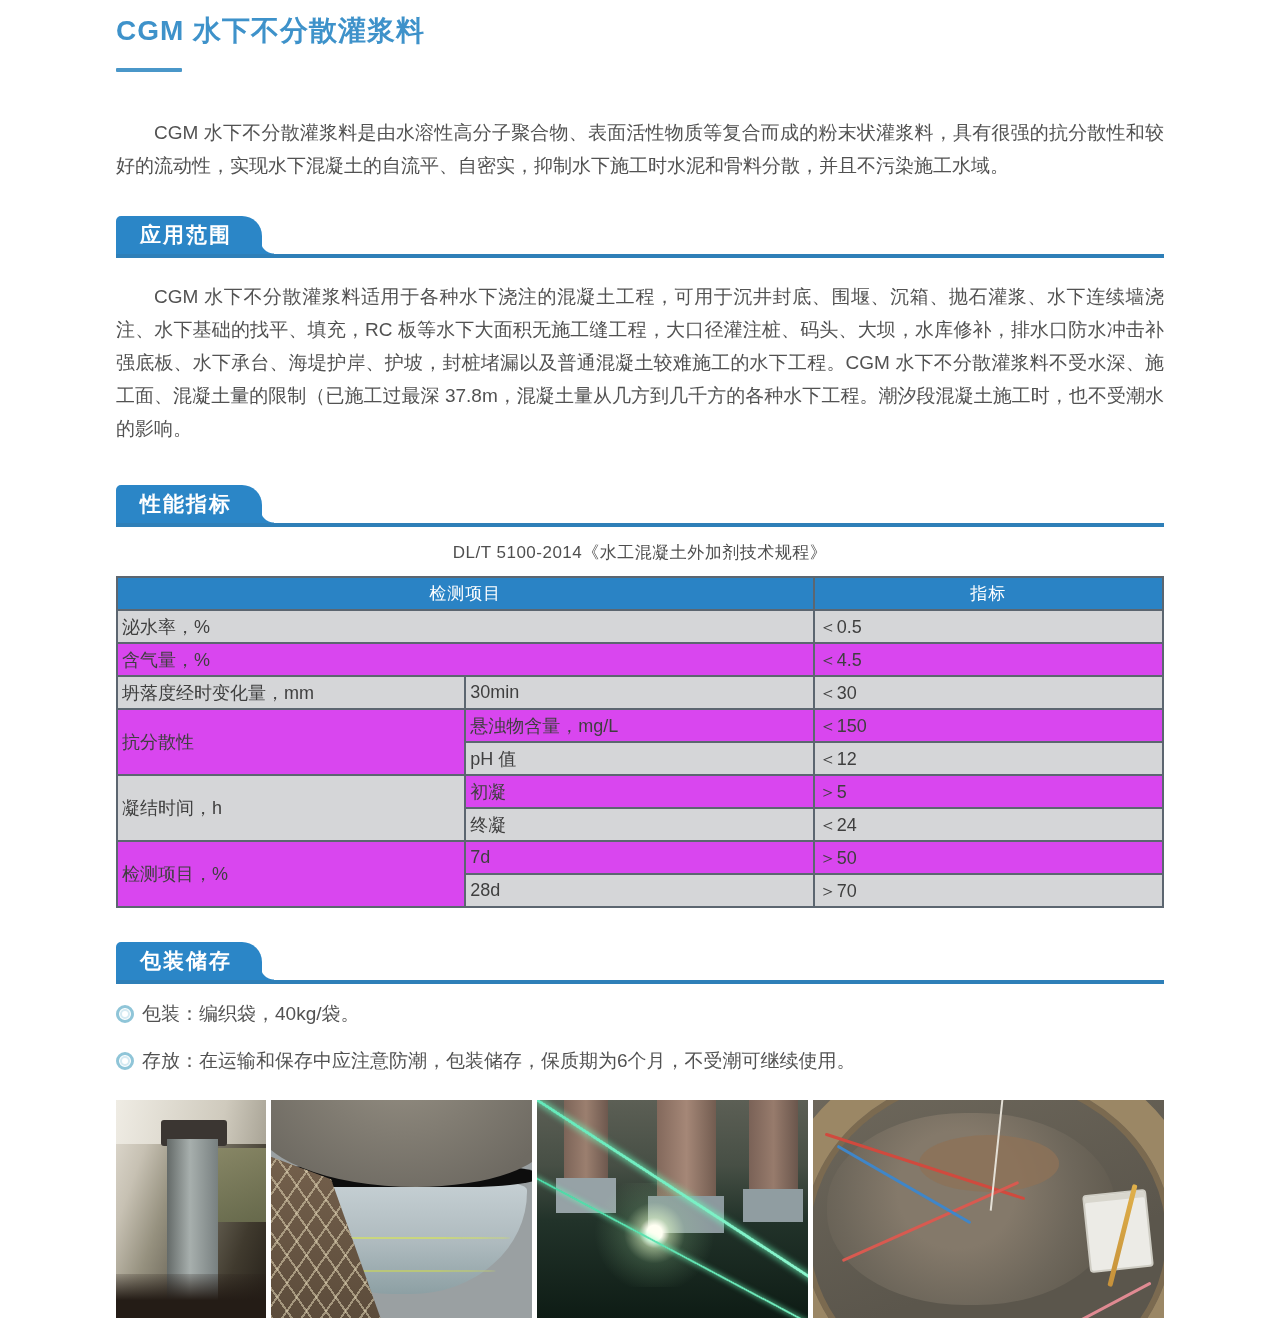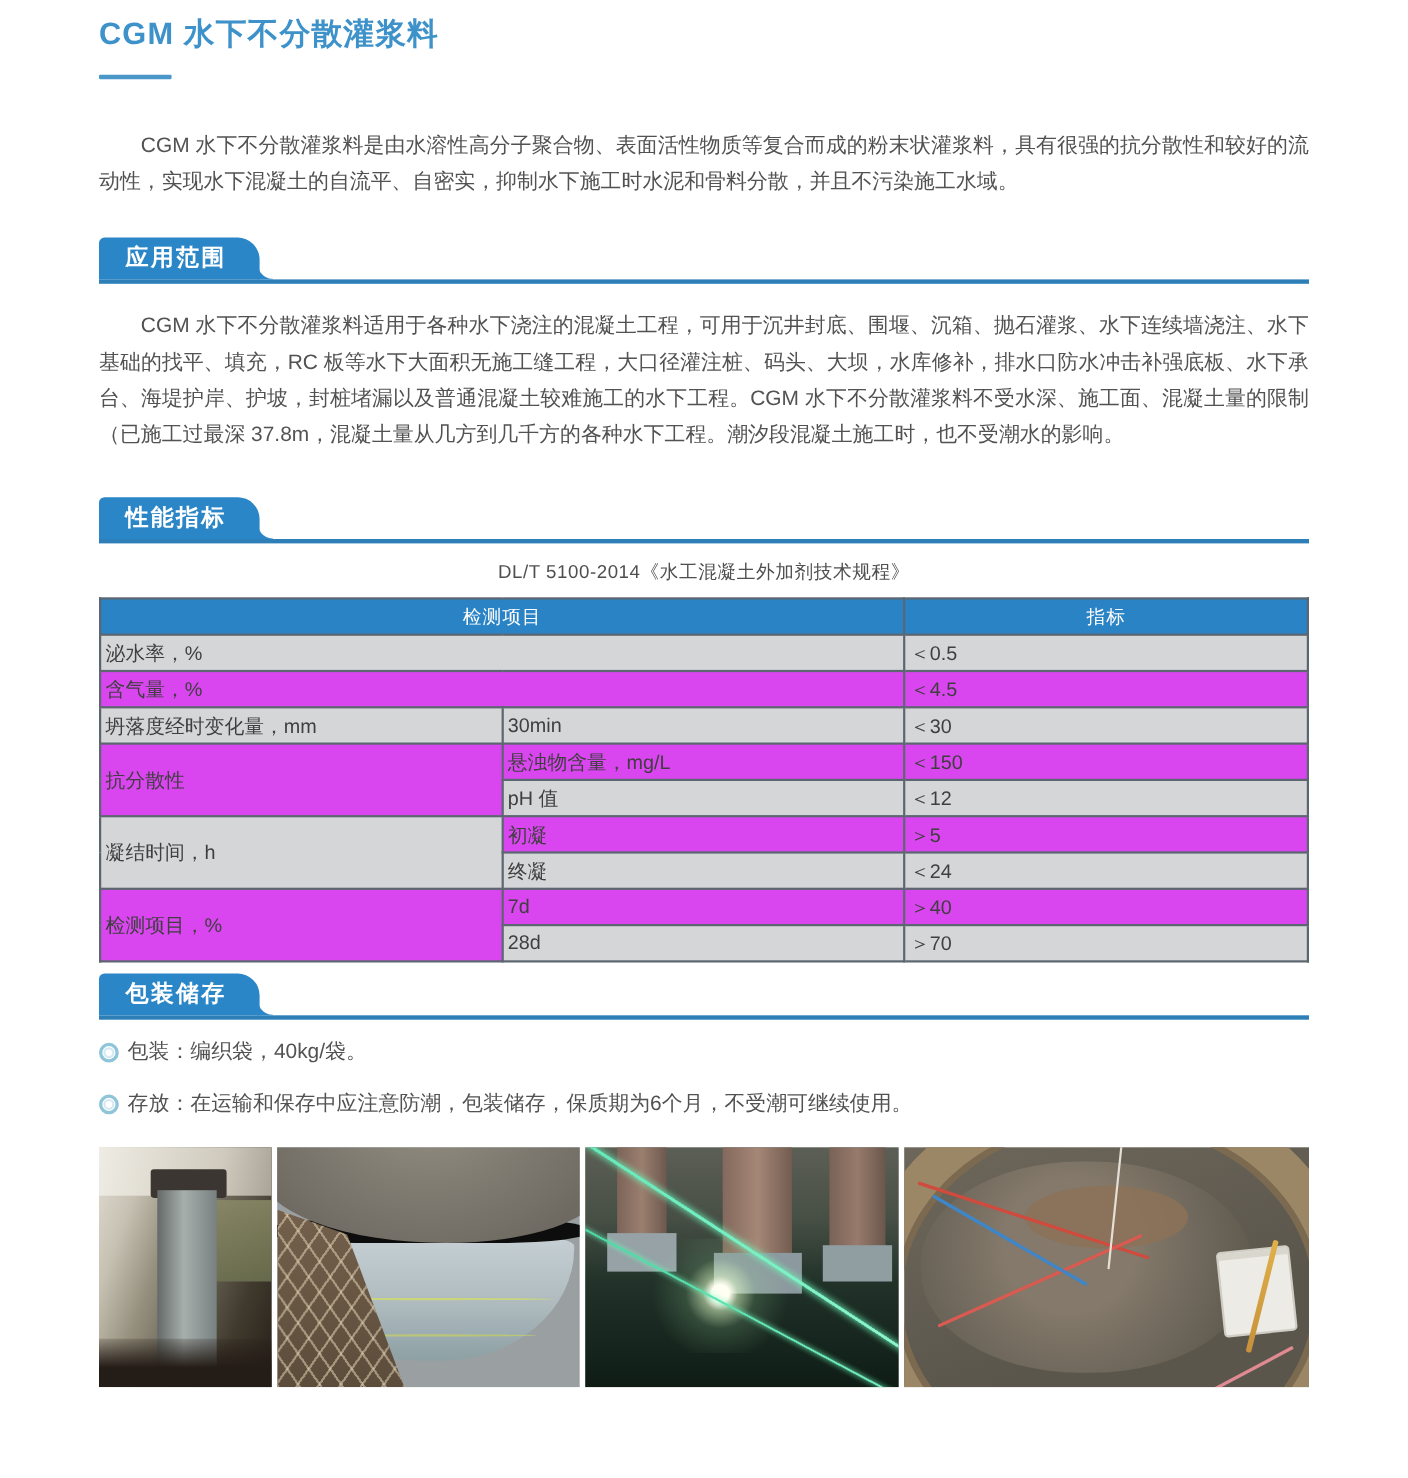--- a/index.html
+++ b/index.html
@@ -1,21 +1,21 @@
 <!DOCTYPE html>
 <html><head>
 <meta charset="utf-8">
 <style>
   html,body{margin:0;padding:0;}
   body{
     width:1280px;height:1344px;background:#ffffff;overflow:hidden;
     font-family:"Liberation Sans","DejaVu Sans",sans-serif;
     color:#4f4f4f;
   }
-  .page{padding:0 90px;}
+  .page{padding:0 116px;}
 
   
   .doc-title{
     margin:0;padding-top:14px;
     font-size:28px;line-height:34px;font-weight:bold;
     color:#3e92ca;letter-spacing:1px;
   }
   .title-underline{
     width:66px;height:4px;background:#4a97c9;margin-top:20px;border-radius:1px;
   }
@@ -193,30 +193,30 @@
       <td>初凝</td>
       <td>＞5</td>
     </tr>
     <tr>
       <td class="gray">终凝</td>
       <td class="gray">＜24</td>
     </tr>
     <tr>
       <td rowspan="2">检测项目，%</td>
       <td>7d</td>
-      <td>＞40</td>
+      <td>＞50</td>
     </tr>
     <tr>
       <td class="gray">28d</td>
       <td class="gray">＞70</td>
     </tr>
   </tbody>
     </table>
 
-  <div class="section-head" style="margin-top:10px;">
+  <div class="section-head" style="margin-top:34px;">
     <span class="section-badge">包装储存</span>
   </div>
 
   <div class="bullet-line">
     <span class="ring"></span>
     <span>包装：编织袋，40kg/袋。</span>
   </div>
   <div class="bullet-line">
     <span class="ring"></span>
     <span>存放：在运输和保存中应注意防潮，包装储存，保质期为6个月，不受潮可继续使用。</span>

